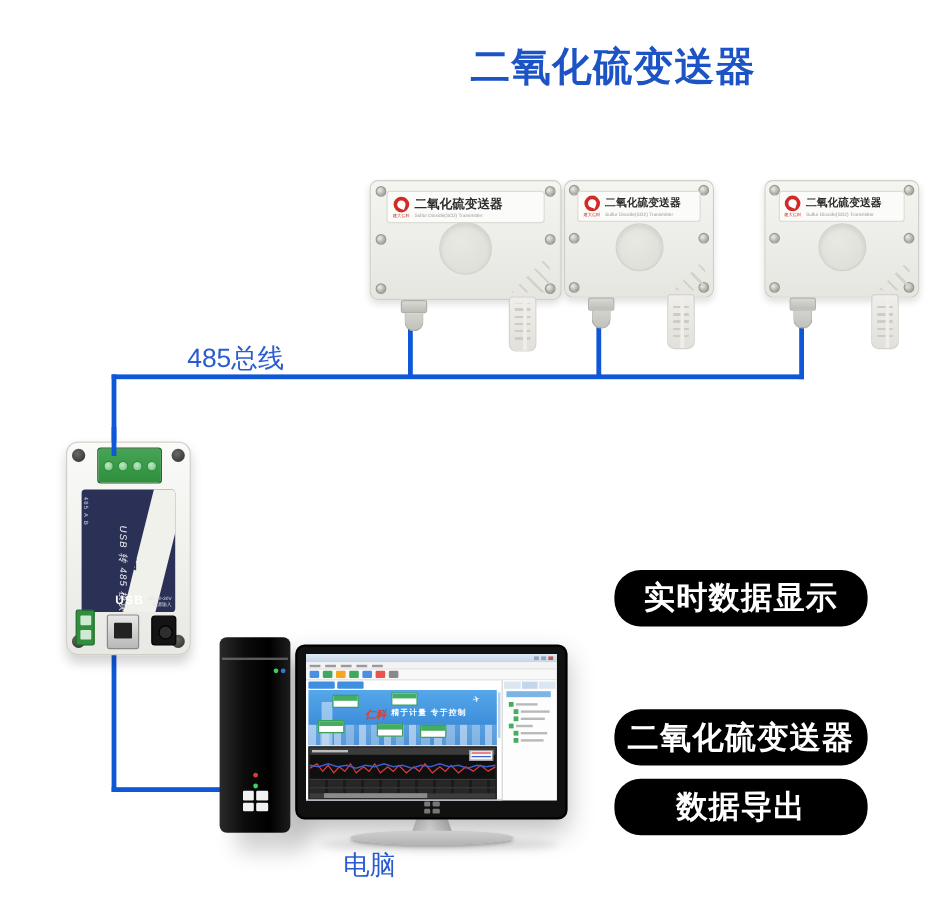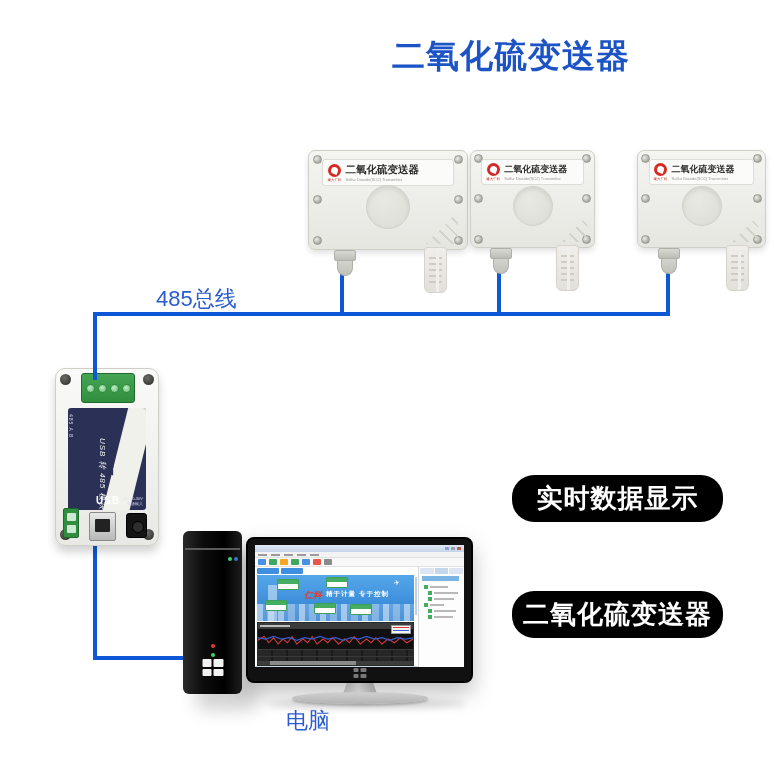--- a/index.html
+++ b/index.html
@@ -429,14 +429,15 @@
           <i></i>
         </div>
     </div>
   </div>
   <div class="m-shadow"></div>
   <div class="m-neck"></div>
   <div class="m-base"></div>
 
   <div class="fbtn" style="top:475px;">实时数据显示</div>
   <div class="fbtn" style="top:591px;">二氧化硫变送器</div>
+  <div class="fbtn" style="top:649px;">数据导出</div>
 
 </div>
 
 </body></html>

